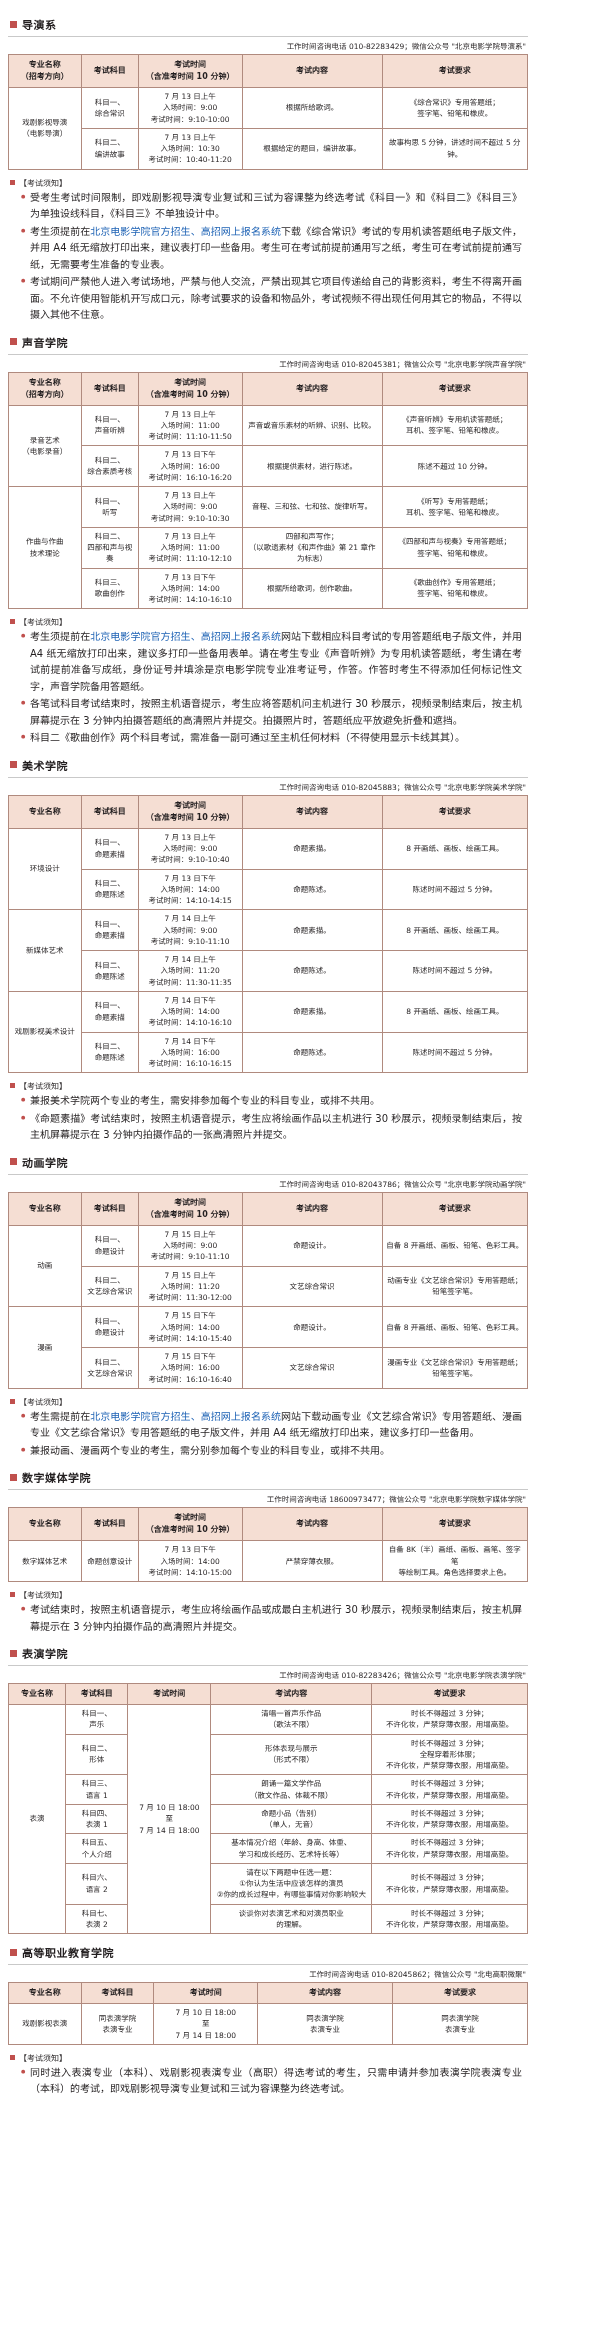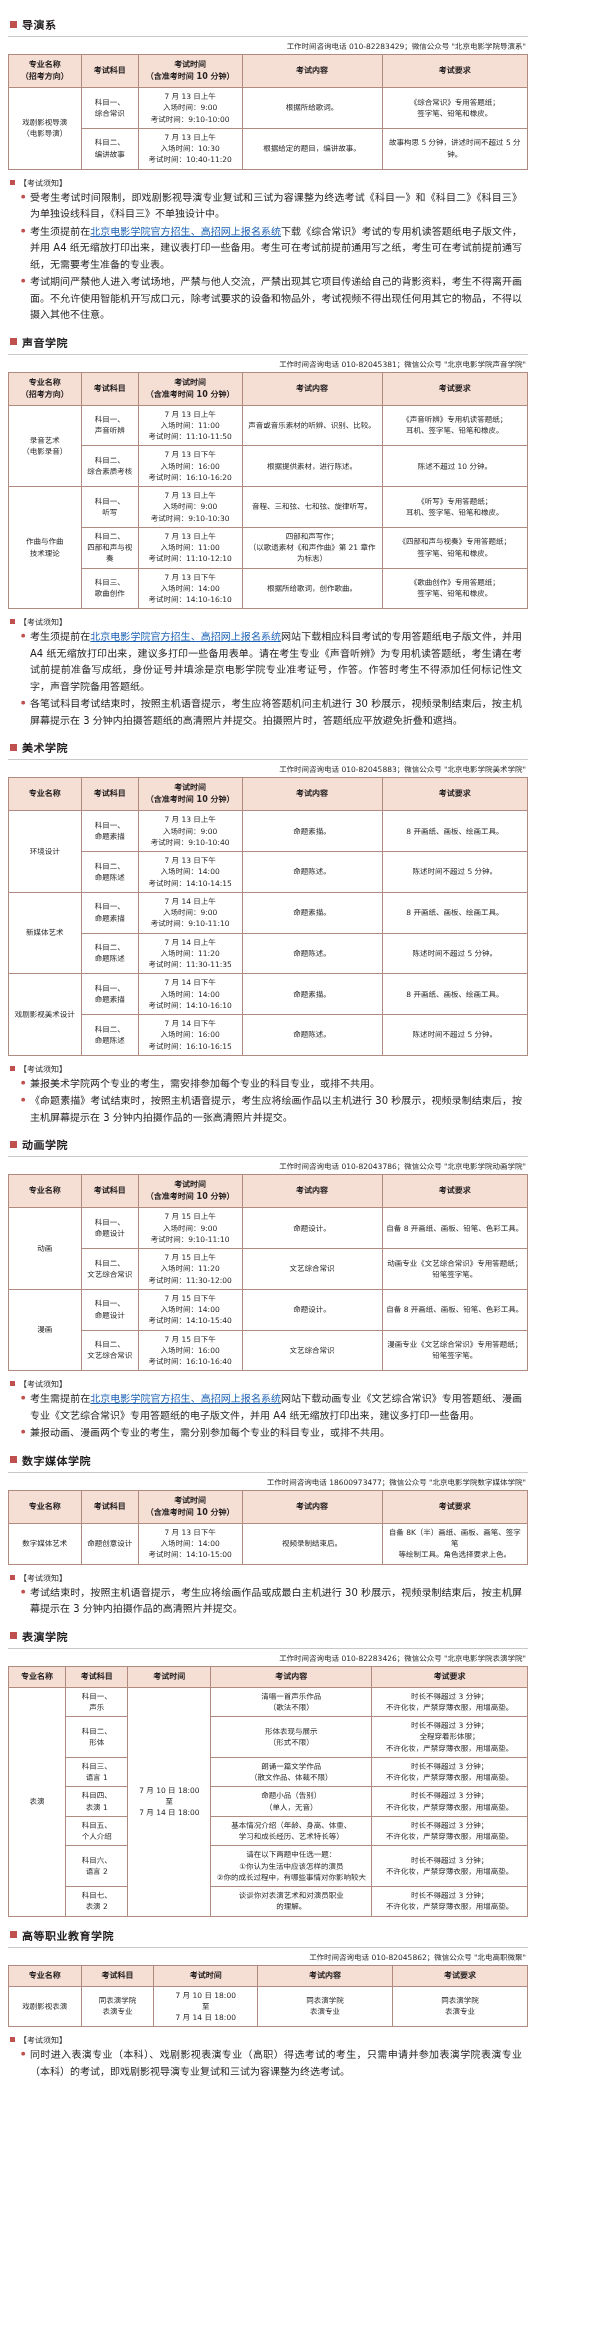--- a/index.html
+++ b/index.html
@@ -99,21 +99,21 @@
   }
   ul.notice li::before {
     content: "\25CF";
     position: absolute;
     left: -9px;
     top: 0;
     font-size: 5px;
     color: #c0504d;
     line-height: 2.4;
   }
-  .lnk { color: #1f63b5; text-decoration: underline; }
+  .lnk { color: #1f63b5; }
 </style>
 </head>
 <body>
 
 <div class="page">
 
   <div class="sec-head">
     <span class="sq"></span>
     <span class="sec-title">导演系</span>
   </div>
@@ -224,20 +224,21 @@
     </tbody>
   </table>
 
   <div class="notice-head">
     <span class="sq"></span>
     <span class="notice-title">【考试须知】</span>
   </div>
   <ul class="notice">
     <li>考生须提前在<a class="lnk">北京电影学院官方招生、高招网上报名系统</a>网站下载相应科目考试的专用答题纸电子版文件，并用 A4 纸无缩放打印出来，建议多打印一些备用表单。请在考生专业《声音听辨》为专用机读答题纸，考生请在考试前提前准备写成纸，身份证号并填涂是京电影学院专业准考证号，作答。作答时考生不得添加任何标记性文字，声音学院备用答题纸。</li>
     <li>各笔试科目考试结束时，按照主机语音提示，考生应将答题机问主机进行 30 秒展示，视频录制结束后，按主机屏幕提示在 3 分钟内拍摄答题纸的高清照片并提交。拍摄照片时，答题纸应平放避免折叠和遮挡。</li>
+    <li>科目二《歌曲创作》两个科目考试，需准备一副可通过至主机任何材料（不得使用显示卡线其其）。</li>
   </ul>
 
   <div class="sec-head">
     <span class="sq"></span>
     <span class="sec-title">美术学院</span>
   </div>
   <div class="sec-rule"></div>
   <div class="contact-line">工作时间咨询电话 010-82045883；微信公众号 "北京电影学院美术学院"</div>
 
   <table class="sched">
@@ -394,21 +395,21 @@
         <th>考试时间<br>（含准考时间 10 分钟）</th>
         <th>考试内容</th>
         <th>考试要求</th>
       </tr>
     </thead>
     <tbody>
       <tr>
         <td class="c">数字媒体艺术</td>
         <td class="c">命题创意设计</td>
         <td class="c">7 月 13 日下午<br>入场时间：14:00<br>考试时间：14:10-15:00</td>
-        <td class="c">视频录制结束后。</td>
+        <td class="c">严禁穿薄衣服。</td>
         <td class="c">自备 8K（半）画纸、画板、画笔、签字笔<br>等绘制工具。角色选择要求上色。</td>
       </tr>
     </tbody>
   </table>
 
   <div class="notice-head">
     <span class="sq"></span>
     <span class="notice-title">【考试须知】</span>
   </div>
   <ul class="notice">

